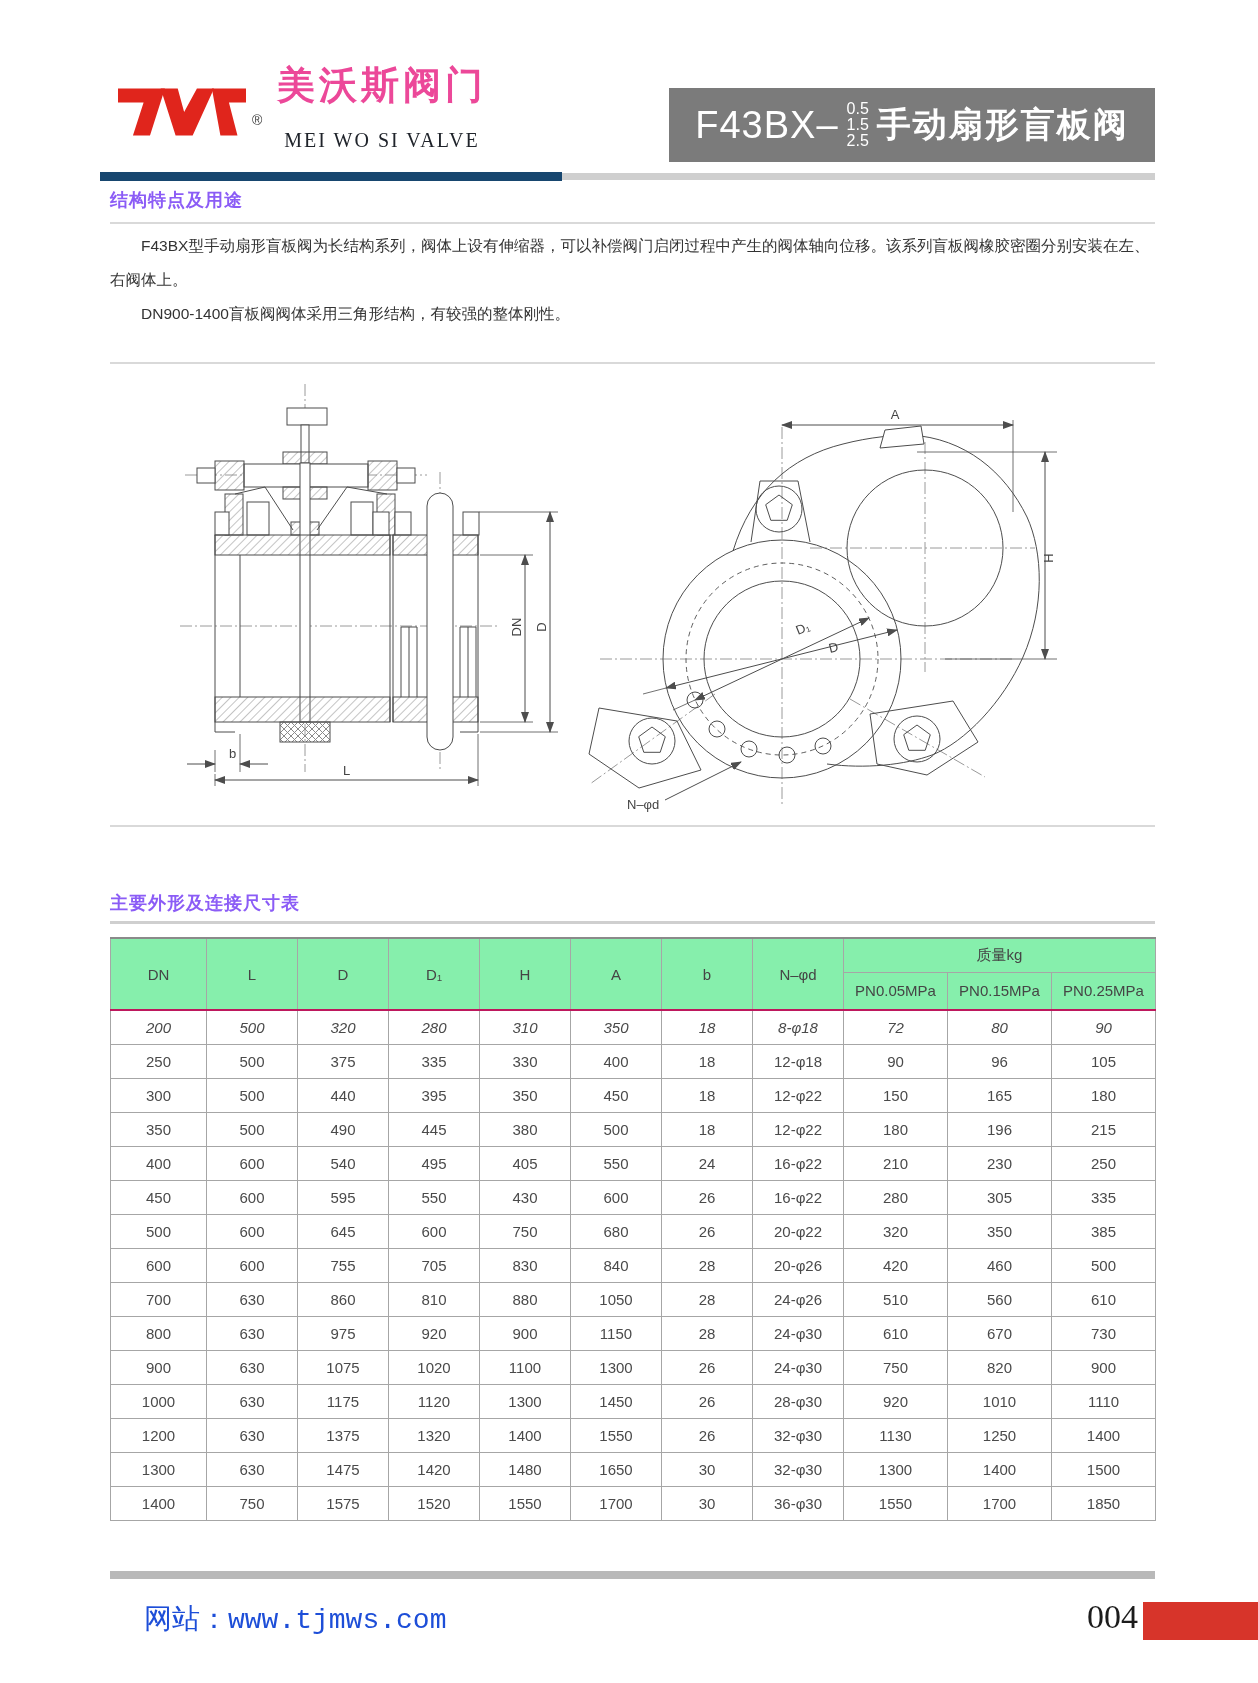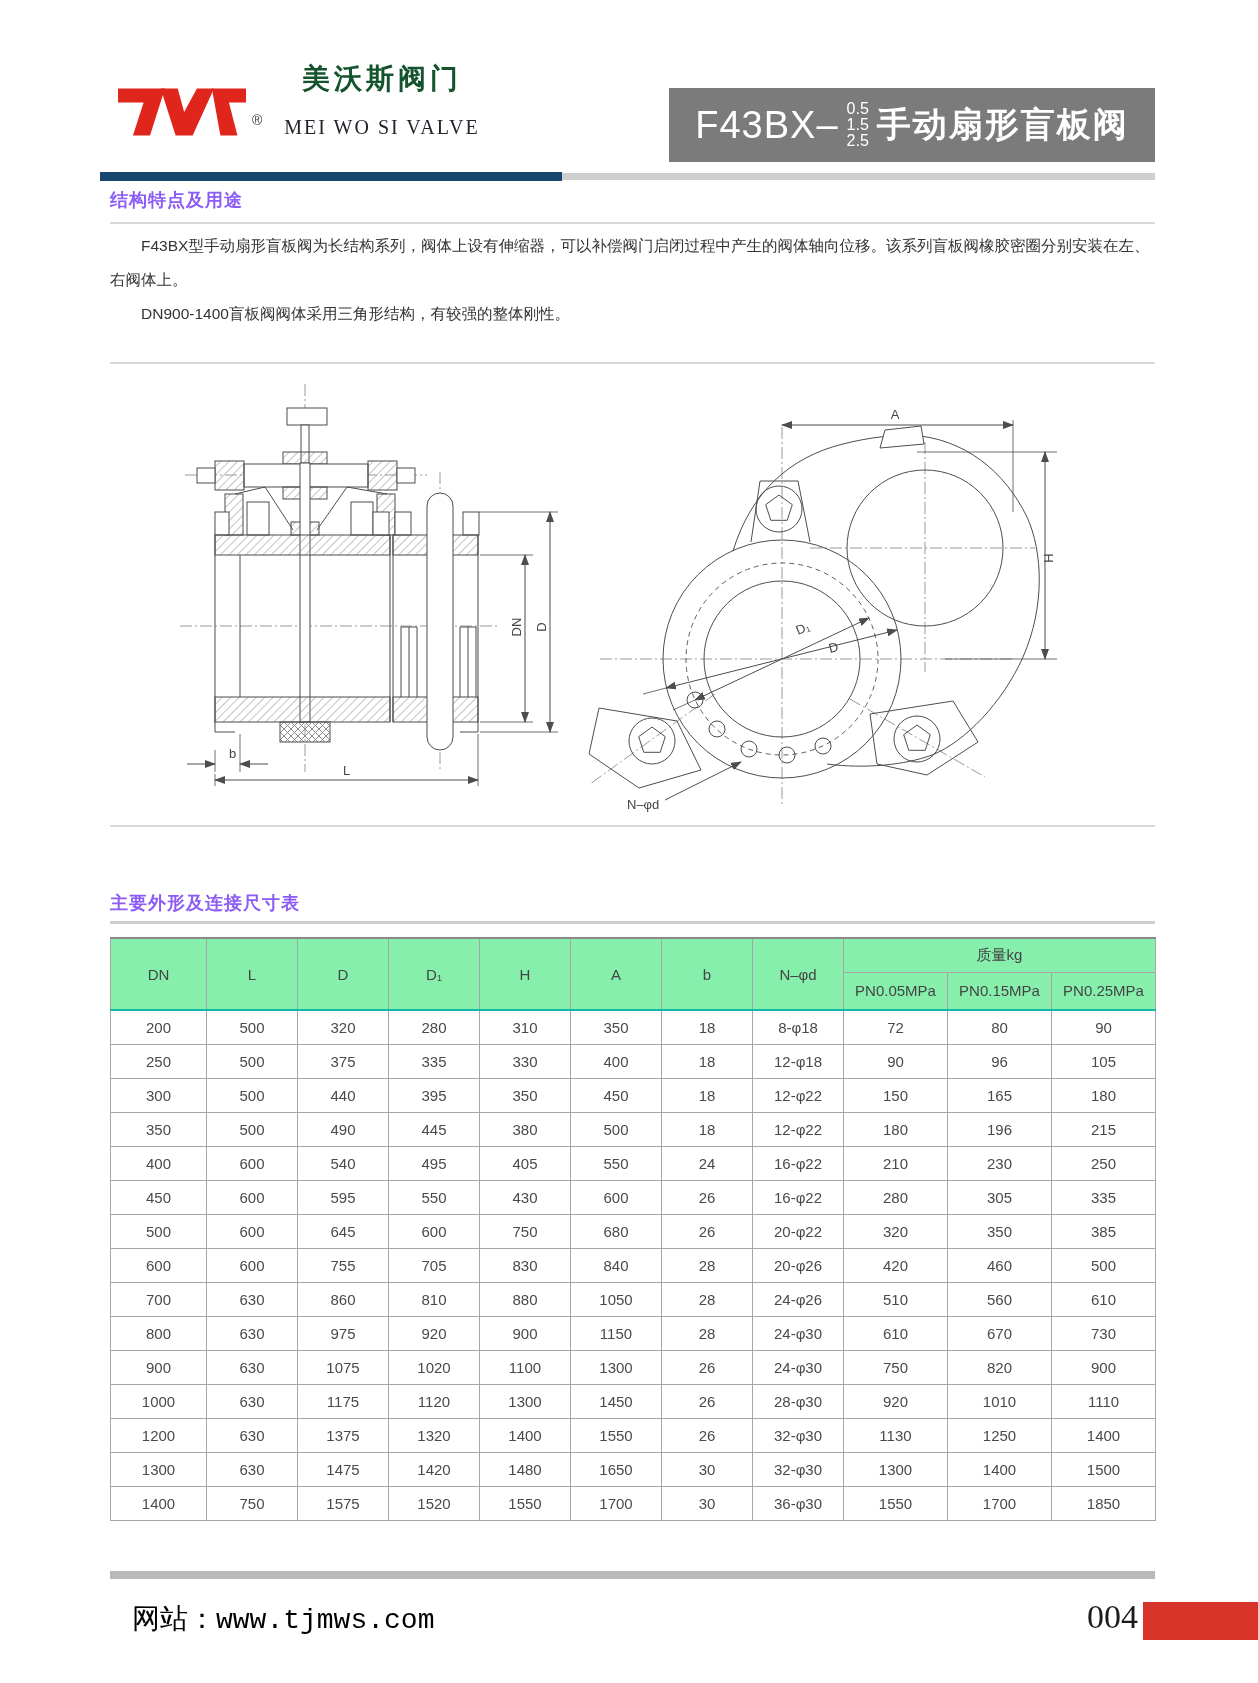--- a/index.html
+++ b/index.html
@@ -4,21 +4,21 @@
 <style>
   * { margin:0; padding:0; box-sizing:border-box; }
   html,body { background:#ffffff; }
   body { font-family:"Liberation Sans", sans-serif; }
   .page { position:relative; width:1258px; height:1683px; background:#fff; overflow:hidden; }
 
   
   .logo-svg { position:absolute; left:118px; top:84px; width:128px; height:54px; }
   .reg-mark { position:absolute; left:252px; top:112px; font-size:14px; color:#3a3a3a; }
   .brand { position:absolute; left:266px; top:60px; width:232px; text-align:center; }
-  .brand-cn { font-family:"DejaVu Serif", serif; font-weight:bold; font-size:28px; letter-spacing:4px; color:#14532d; white-space:nowrap; }
+  .brand-cn { font-family:"DejaVu Serif", serif; font-weight:bold; font-size:38px; letter-spacing:4px; color:#ec4899; white-space:nowrap; }
   .brand-en { font-family:"Liberation Serif", serif; font-size:20px; letter-spacing:2px; color:#20242b; margin-top:18px; }
   .title-box { position:absolute; left:669px; top:88px; width:486px; height:74px; background:#7b7b7b;
                display:flex; align-items:center; justify-content:center; color:#fff; }
   .title-model { font-size:38px; letter-spacing:1px; }
   .title-stack { display:flex; flex-direction:column; line-height:16px; font-size:16px; margin:0 8px; text-align:center; }
   .title-name { font-size:34px; font-weight:bold; letter-spacing:2px; }
   .bar-blue { position:absolute; left:100px; top:172px; width:462px; height:9px; background:#17466f; }
   .bar-gray { position:absolute; left:562px; top:173px; width:593px; height:7px; background:#cfcfcf; }
 
   
@@ -40,25 +40,25 @@
   
   .sec-head.table { top:891px; }
   .rule.u2 { top:921px; height:3px; background:#cfcfcf; }
   .dims { position:absolute; left:110px; top:937px; width:1045px; border-collapse:collapse; table-layout:fixed;
           font-size:15px; }
   .dims th, .dims td { border:1px solid #a6a6a6; text-align:center; vertical-align:middle; font-weight:normal; padding:0; }
   .dims thead th { background:#86efac; color:#454545; height:34px; }
   .dims thead tr.subrow th { height:38px; }
   .dims { border-top:2px solid #8a8a8a; }
   .dims tbody td { height:34px; color:#4a4a4a; background:#fff; }
-  .dims tbody tr:first-child td { border-top:2px solid #14b8a6; }
+  .dims tbody tr:first-child td { border-top:2px solid #be185d;font-style:italic; }
 
   
   .footer-bar { position:absolute; left:110px; top:1571px; width:1045px; height:8px; background:#b9b9b9; }
-  .website { position:absolute; left:132px; top:1600px; font-size:28px; color:#000000; white-space:nowrap; }
+  .website { position:absolute; left:144px; top:1600px; font-size:28px; color:#1d4ed8; white-space:nowrap; }
   .website .url { font-family:"Liberation Mono", monospace; }
   .page-num { position:absolute; left:1068px; top:1598px; width:70px; text-align:right;
               font-family:"Liberation Serif", serif; font-size:34px; color:#1c1c1c; }
   .red-block { position:absolute; left:1143px; top:1602px; width:115px; height:38px; background:#d7342a; }
 </style>
 </head>
 <body>
 
 <div class="page">
 

